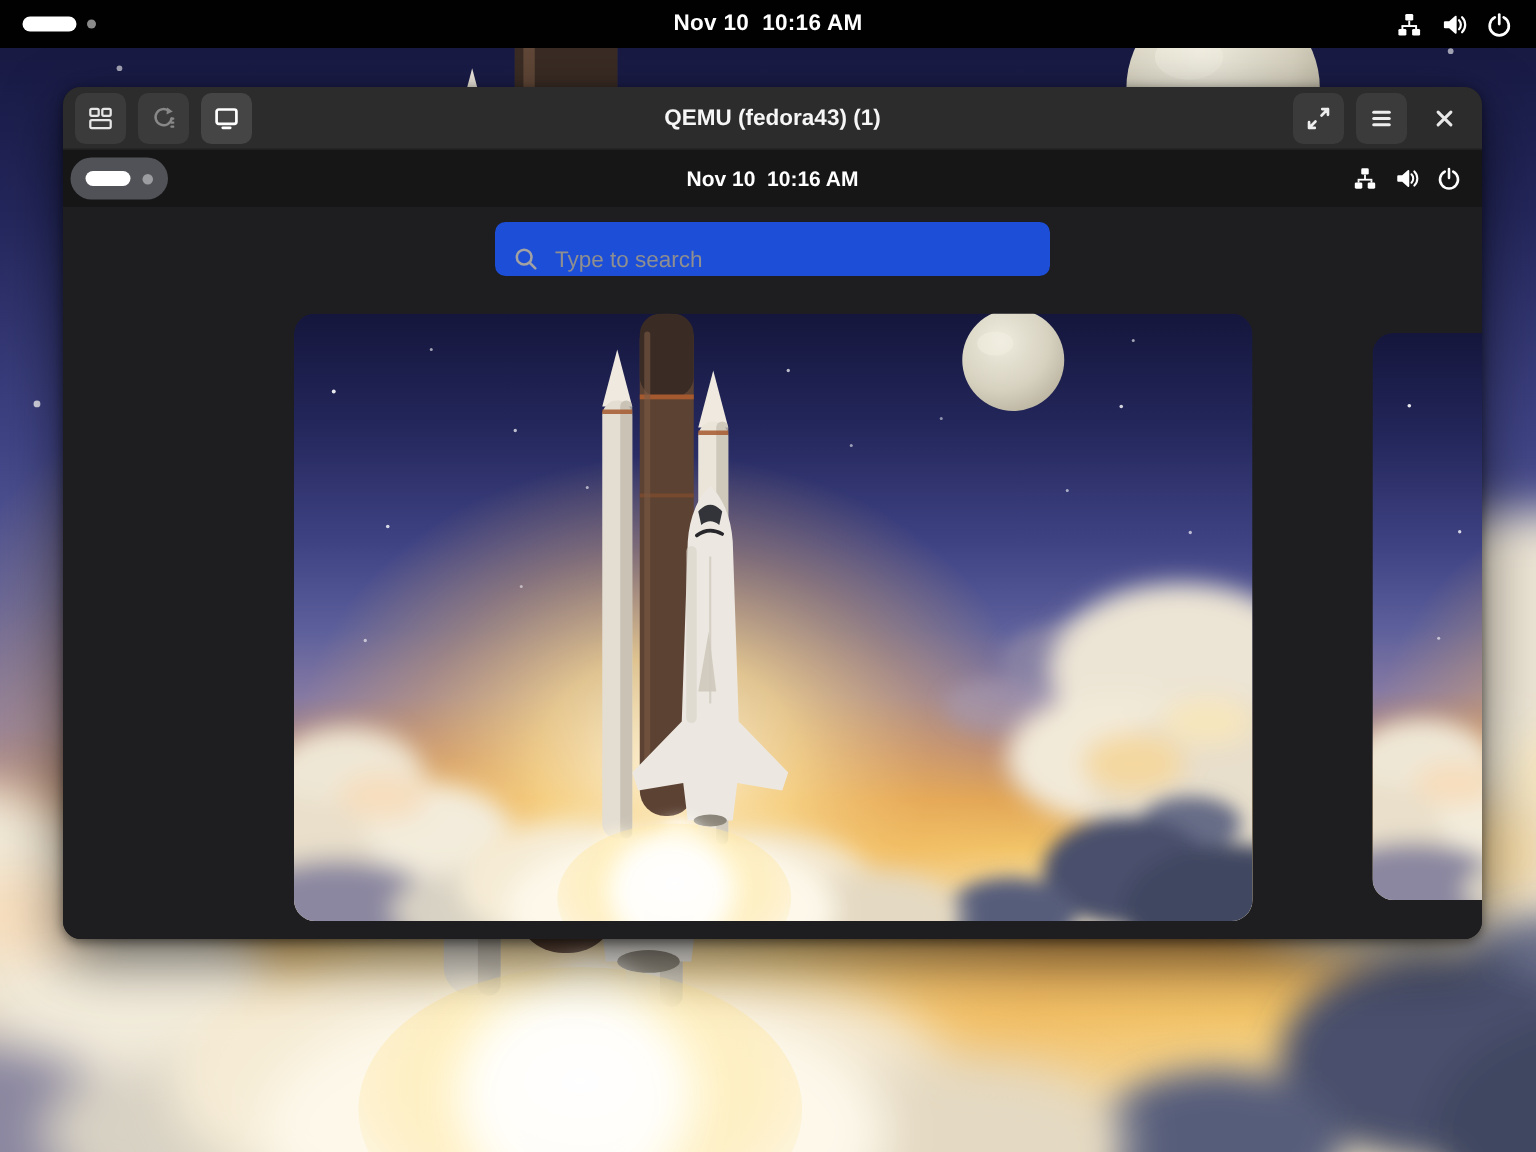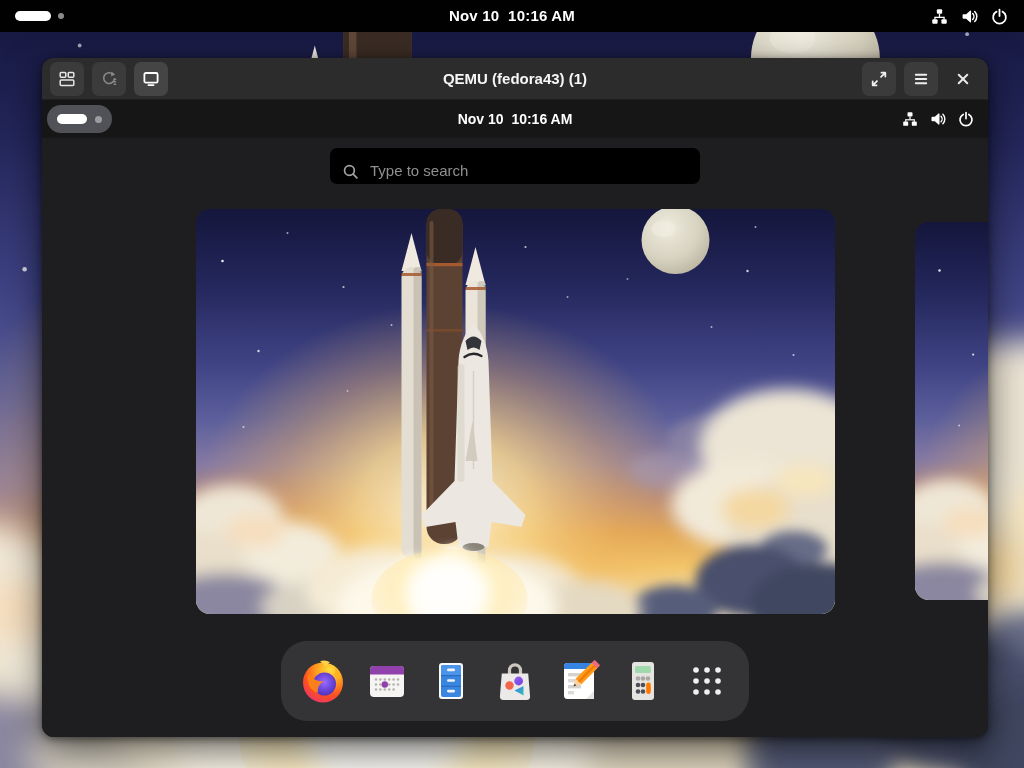--- a/index.html
+++ b/index.html
@@ -21,21 +21,21 @@
   .pill-active{width:36px;height:10px;border-radius:5px;background:#ffffff;}
   .pill-dot{width:6px;height:6px;border-radius:50%;background:#8a8a8a;}
   .host-clock{
     position:absolute;left:0;right:0;text-align:center;top:0;line-height:32px;
     font-size:15px;font-weight:700;letter-spacing:.2px;color:#ffffff;
   }
   .host-status{margin-left:auto;display:flex;align-items:center;gap:13px;padding-right:16px;height:100%;cursor:pointer;position:relative;z-index:2;}
   .sicon{width:17px;height:17px;}
   
   .qemu-window{
-    position:absolute;left:42px;top:58px;width:946px;height:679px;z-index:10;
+    position:absolute;left:42px;top:58px;width:946px;height:568px;z-index:10;
     border-radius:12px;overflow:hidden;
     box-shadow:0 14px 38px rgba(0,0,0,.6),0 2px 8px rgba(0,0,0,.5);
     background:#1e1e1f;
   }
   .headerbar{
     height:42px;background:#2c2c2c;display:flex;align-items:center;
     position:relative;border-bottom:1px solid #202020;box-sizing:border-box;
   }
   .hdr-group{display:flex;align-items:center;gap:8px;}
   .hdr-left{margin-left:8px;}
@@ -66,21 +66,21 @@
   .vm-ws-ind .pill-dot{width:7px;height:7px;background:#9c9da0;}
   .vm-clock{
     position:absolute;left:0;right:0;text-align:center;top:0;line-height:38px;
     font-size:14px;font-weight:700;color:#ffffff;
   }
   .vm-status{margin-left:auto;display:flex;align-items:center;gap:12px;padding-right:14px;height:100%;cursor:pointer;position:relative;z-index:2;}
   .vm-status .sicon{width:16px;height:16px;}
   
   .search-bar{
     position:absolute;left:288px;top:48px;width:370px;height:36px;border-radius:7px;
-    background:#000000;display:flex;align-items:flex-end;gap:9px;padding:4px 12px;box-sizing:border-box;
+    background:#1d4ed8;display:flex;align-items:flex-start;gap:9px;padding:16px 12px;box-sizing:border-box;
   }
   .search-bar svg{width:17px;height:17px;flex:none;}
   .search-bar input{
     flex:1;background:transparent;border:none;outline:none;color:#e6e6e6;
     font-size:15px;font-family:inherit;
   }
   .search-bar input::placeholder{color:#8f8f8f;opacity:1;}
   
   .ws-thumb{position:absolute;border-radius:14px;overflow:hidden;cursor:pointer;}
   .ws-thumb svg{width:100%;height:100%;}

